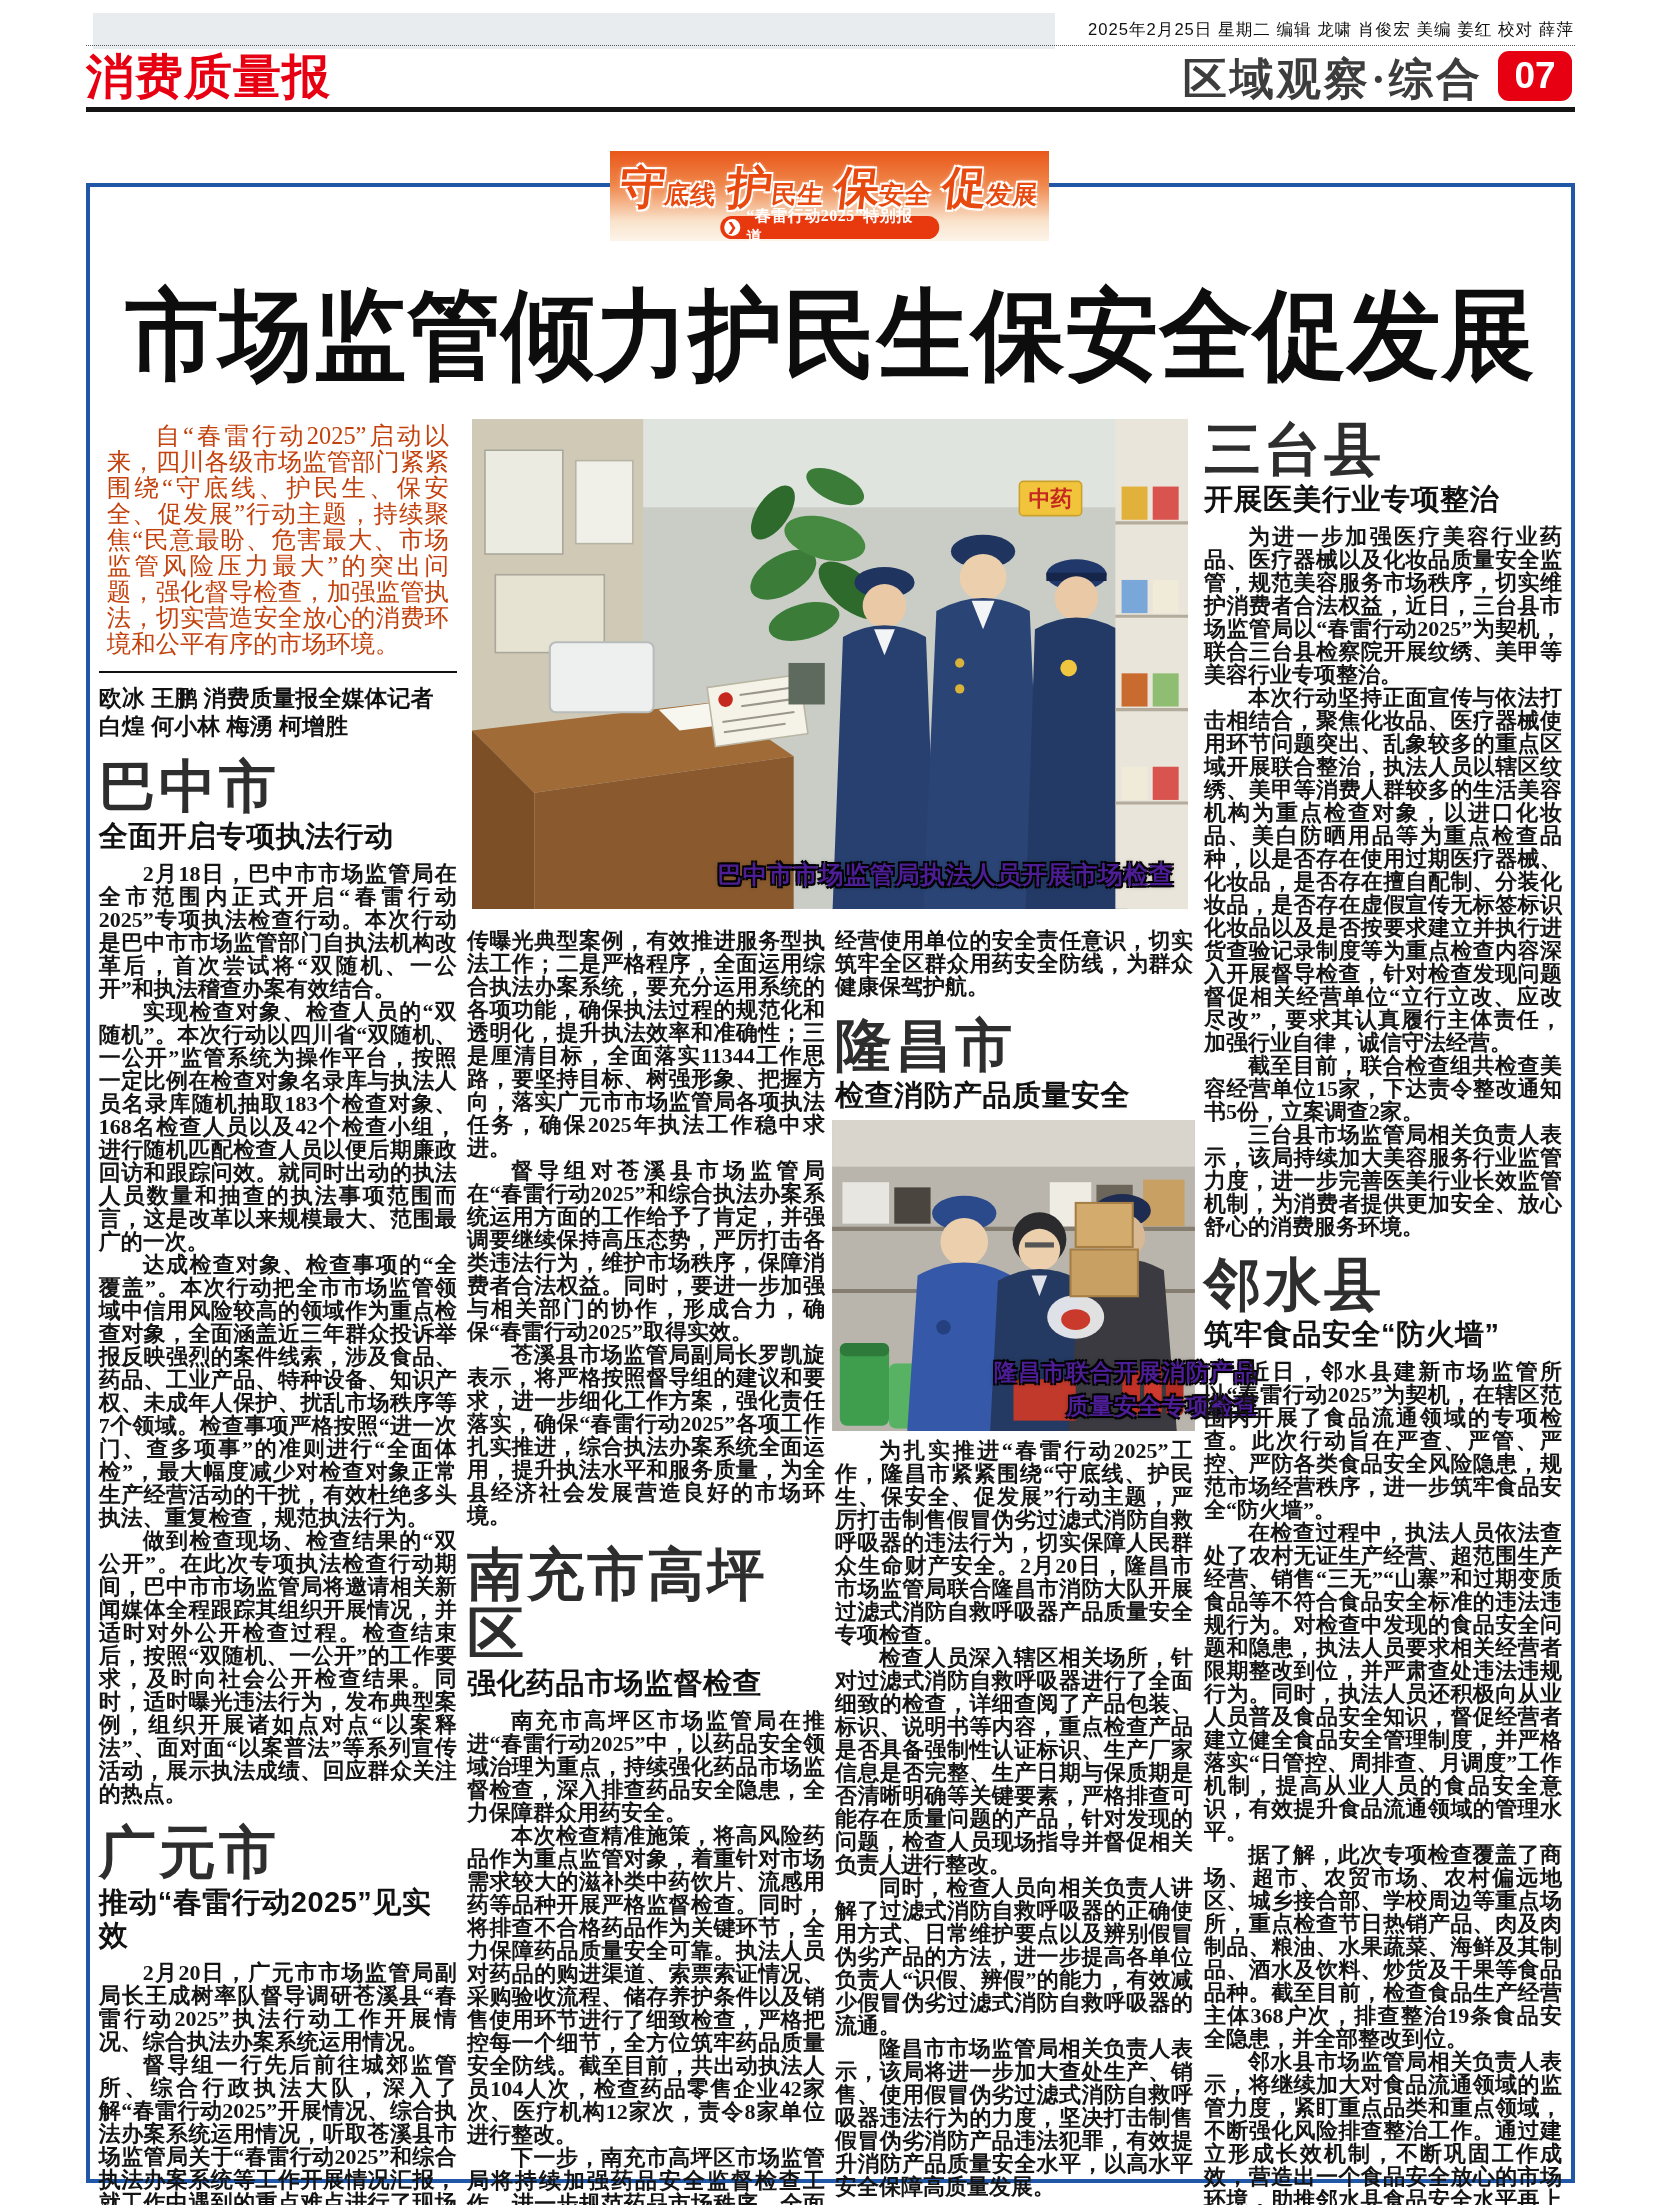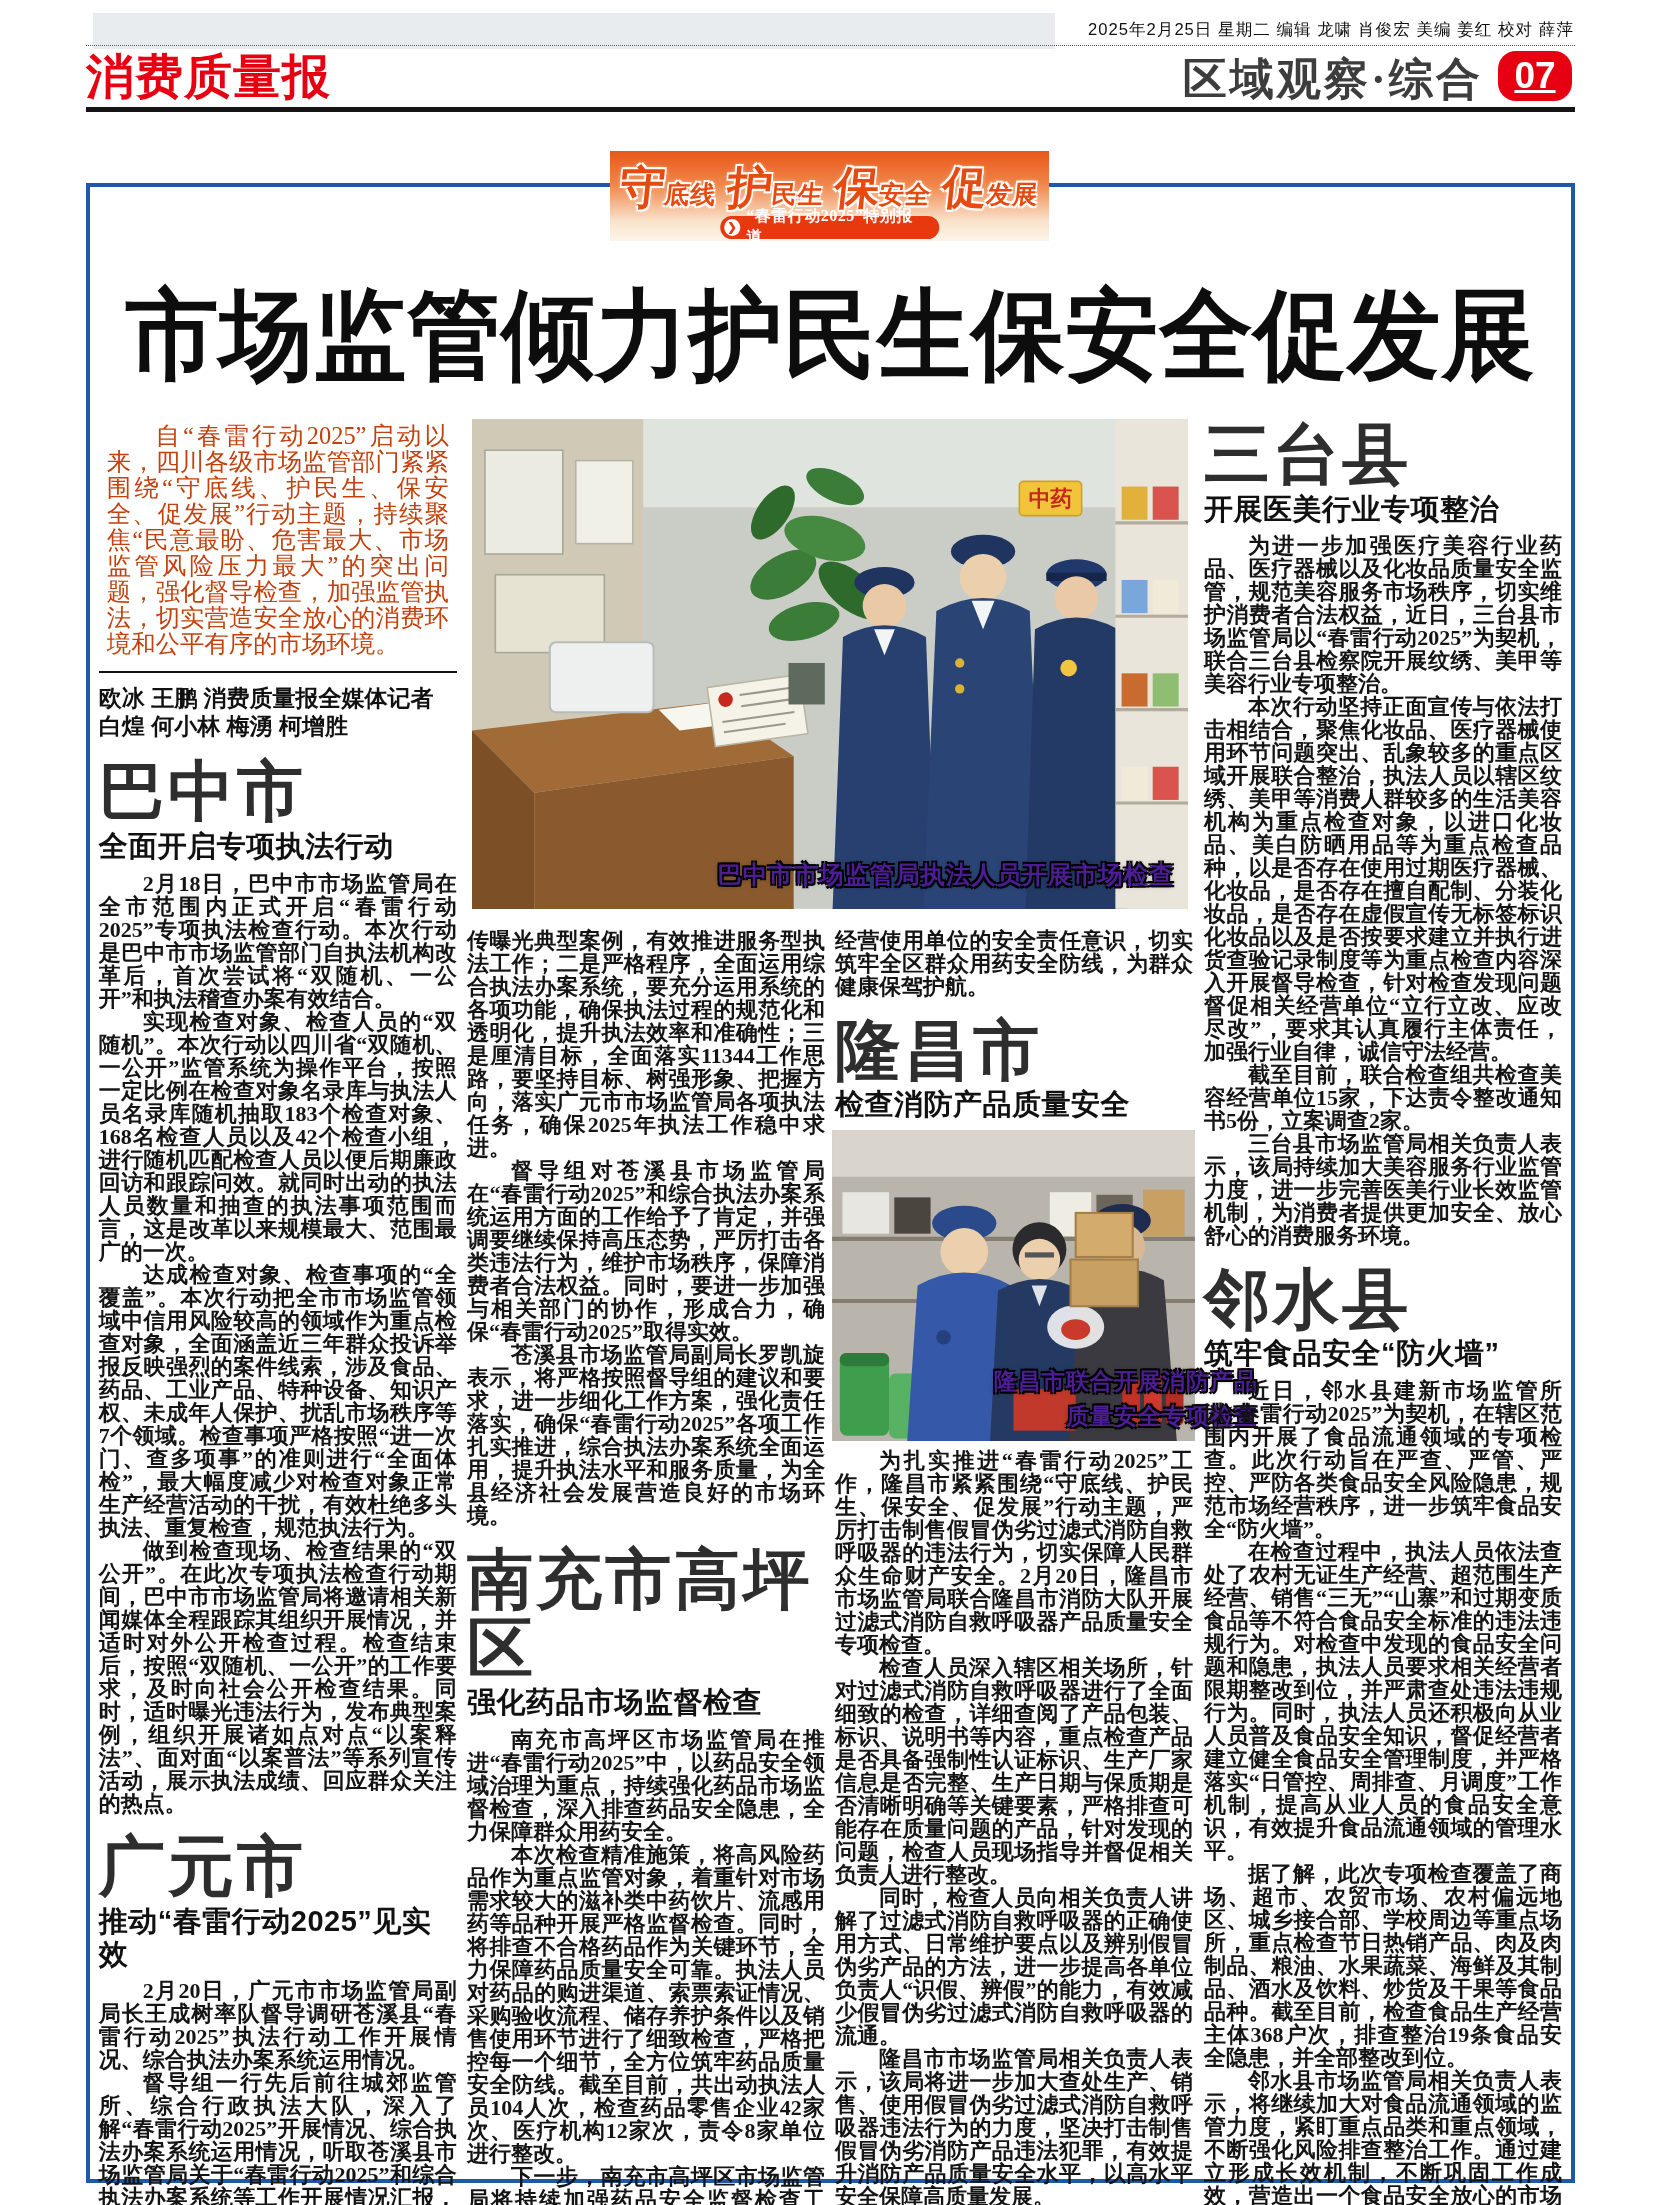--- a/index.html
+++ b/index.html
@@ -8,22 +8,22 @@
   
   .top-strip{position:absolute;left:93px;top:13px;width:962px;height:36px;background:#e8ecee;}
   .date-line{position:absolute;right:80px;top:18.7px;font-family:"Liberation Sans",sans-serif;
              font-size:16.6px;letter-spacing:1px;color:#101010;}
   .dotted-rule{position:absolute;left:86px;top:45px;width:1489px;border-top:1.6px dotted #5a5a5a;}
   .masthead{position:absolute;left:86px;top:53px;font-family:"Liberation Sans",sans-serif;
             font-size:48px;font-weight:900;color:#e60012;letter-spacing:1px;line-height:1;}
   .section-title{position:absolute;right:171px;top:58px;font-size:44px;font-weight:700;
                  color:#3d3d3d;letter-spacing:3.1px;line-height:1;font-family:"Liberation Serif",serif;}
   .page-no{position:absolute;left:1498px;top:51px;width:74px;height:50px;background:#e60012;
-           border-radius:18px;color:#ffffff;font-family:"Liberation Sans",sans-serif;
-           font-size:37px;font-weight:900;display:flex;align-items:center;justify-content:center;text-decoration:underline;}
+           border-radius:11px;color:#ffffff;font-family:"Liberation Sans",sans-serif;
+           font-size:37px;font-weight:900;display:flex;align-items:center;justify-content:center;}
   .black-rule{position:absolute;left:86px;top:107px;width:1489px;height:4.7px;background:#151515;}
   
   .frame{position:absolute;left:86px;top:183px;width:1489px;height:2000px;
          border:4.1px solid #2057a7;box-sizing:border-box;}
   
   .banner{position:absolute;left:520px;top:-36px;width:439px;height:90px;
           background:linear-gradient(180deg,#e9571a 0%,#f0874b 38%,#f9e3cc 78%,#fdf4e9 100%);
           display:flex;flex-direction:column;align-items:center;justify-content:flex-start;}
   .slogan{display:flex;align-items:baseline;margin-top:13.5px;transform:skewX(-6deg);
           color:#e8490f;font-family:"Liberation Sans",sans-serif;font-weight:900;
@@ -44,21 +44,21 @@
             font-family:"Liberation Sans",sans-serif;font-weight:900;font-size:93px;
             line-height:1;color:#0d0d0d;transform:scaleY(1.06);letter-spacing:1px;}
   
   .columns{position:absolute;left:0;top:228px;width:1480px;}
   .col{position:absolute;top:0;width:358px;}
   .col1{left:8.8px;} .col2{left:377px;} .col3{left:745px;} .col4{left:1114px;}
   .intro{font-size:24.4px;line-height:26px;text-align:justify;text-indent:2em;margin:8px;color:#c2410c;}
   .byline-divider{border-top:2.1px solid #111;margin:13.5px 0 11.4px 0;width:100%;}
   .byline{font-family:"Liberation Sans",sans-serif;font-weight:700;font-size:23px;
           line-height:28px;margin:0;color:#111;}
-  .city{font-family:Liberation Sans, sans-serif;font-weight:900;font-size:66px;line-height:1.05;
+  .city{font-family:Liberation Sans, sans-serif;font-weight:900;font-size:57px;line-height:1.05;
         color:#2e2e2e;letter-spacing:3.1px;margin:17.6px 0 3.1px 0;}
   .subhead{font-family:"Liberation Sans",sans-serif;font-weight:700;font-size:29px;line-height:1.15;
         color:#111;margin:0 0 8.3px 0;letter-spacing:0.5px;}
   .body{font-size:22px;line-height:23px;text-align:justify;text-indent:2em;margin:0;color:#141414;font-weight:bold;}
   .body.cont{text-indent:0;}
   .spacer-top{margin-top:514px;}
   
   .photo1{position:absolute;left:382px;top:232px;width:716px;height:490px;overflow:hidden;}
   .photo2{position:relative;width:433px;height:311px;margin:4.1px 0 8.3px -2.6px;overflow:hidden;}
   .caption{position:absolute;font-family:"Liberation Sans",sans-serif;font-weight:700;color:#4c1d95;

